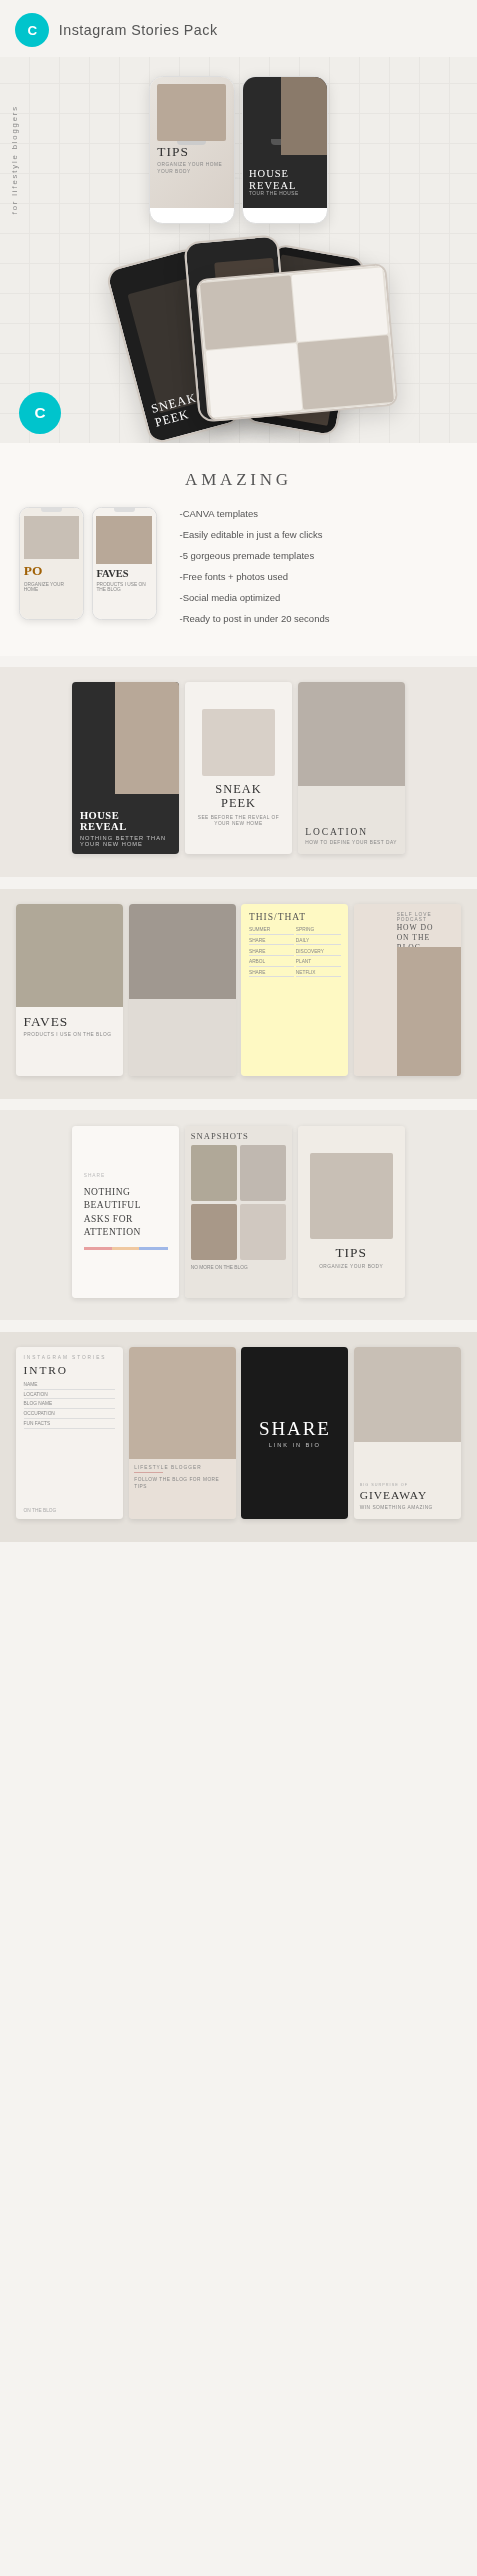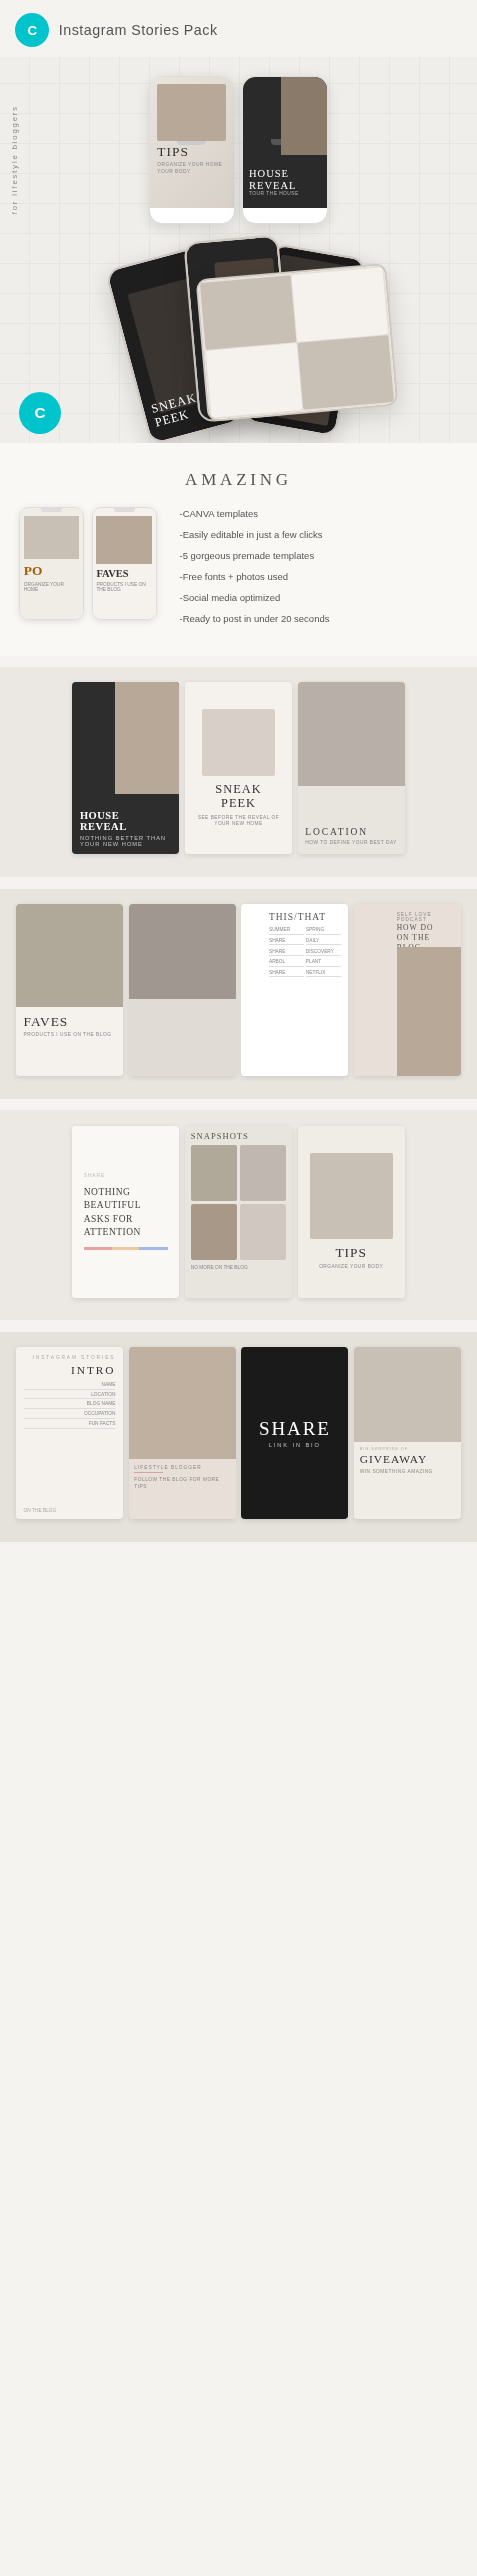--- a/index.html
+++ b/index.html
@@ -296,24 +296,23 @@
       background: #f5f2ee;
       width: 100%; height: 100%;
       position: relative;
     }
     .tpl-inspo {
       background: #e0dbd5;
       width: 100%; height: 100%;
       position: relative;
     }
     .tpl-this-that {
-      background: #ffffff;
-      width: 100%; height: 100%;
-      position: relative;
-      padding-left: 20px;
+      background: #fef9c3;
+      width: 100%; height: 100%;
+      position: relative;
     }
     .tpl-girl {
       background: #e8e0d8;
       width: 100%; height: 100%;
       position: relative;
     }
 
     .tpl-nothing {
       background: #faf8f5;
       width: 100%; height: 100%;
@@ -681,21 +680,21 @@
 
   </div>
 </div>
 
 <div class="section-divider"></div>
 <div class="templates-section row-bg-4 tpl-row-pad">
   <div class="templates-row">
 
     <div class="template-card tall">
       <div class="tpl-intro">
-        <div style="padding:7.6px;text-align:right;">
+        <div style="padding:7.6px;">
           <div style="font-family:sans-serif;font-size:4.8px;color:#aaa;letter-spacing:1.9px;margin-bottom:3.8px;">INSTAGRAM STORIES</div>
           <div class="tpl-heading" style="font-size:11.4px;color:#333;letter-spacing:1.9px;margin-bottom:5.7px;">INTRO</div>
           <div style="display:flex;flex-direction:column;gap:1.9px;">
             <div style="font-family:sans-serif;font-size:4.8px;color:#888;border-bottom:0.5px solid #ddd;padding-bottom:1.9px;">NAME</div>
             <div style="font-family:sans-serif;font-size:4.8px;color:#888;border-bottom:0.5px solid #ddd;padding-bottom:1.9px;">LOCATION</div>
             <div style="font-family:sans-serif;font-size:4.8px;color:#888;border-bottom:0.5px solid #ddd;padding-bottom:1.9px;">BLOG NAME</div>
             <div style="font-family:sans-serif;font-size:4.8px;color:#888;border-bottom:0.5px solid #ddd;padding-bottom:1.9px;">OCCUPATION</div>
             <div style="font-family:sans-serif;font-size:4.8px;color:#888;border-bottom:0.5px solid #ddd;padding-bottom:1.9px;">FUN FACTS</div>
           </div>
         </div>
@@ -719,21 +718,21 @@
         <div style="text-align:center;">
           <div class="tpl-heading" style="font-size:19px;color:white;letter-spacing:1.9px;">SHARE</div>
           <div style="font-family:sans-serif;font-size:5.7px;color:rgba(255,255,255,0.7);letter-spacing:1.9px;margin-top:1.9px;">LINK IN BIO</div>
         </div>
       </div>
     </div>
 
     <div class="template-card tall">
       <div class="tpl-giveaway">
         <div style="width:100%;height:55%;background:#c8bfb5;"></div>
-        <div style="padding:5.7px;">
+        <div style="padding:5.7px;margin-top:36px;">
           <div style="font-family:sans-serif;font-size:3.8px;color:#aaa;letter-spacing:1px;margin-bottom:1.9px;">BIG SURPRISE OF</div>
           <div class="tpl-heading" style="font-size:11.4px;color:#333;letter-spacing:1px;">GIVEAWAY</div>
           <div class="tpl-body-text" style="margin-top:2.9px;">WIN SOMETHING AMAZING</div>
         </div>
       </div>
     </div>
 
   </div>
 </div>
 

